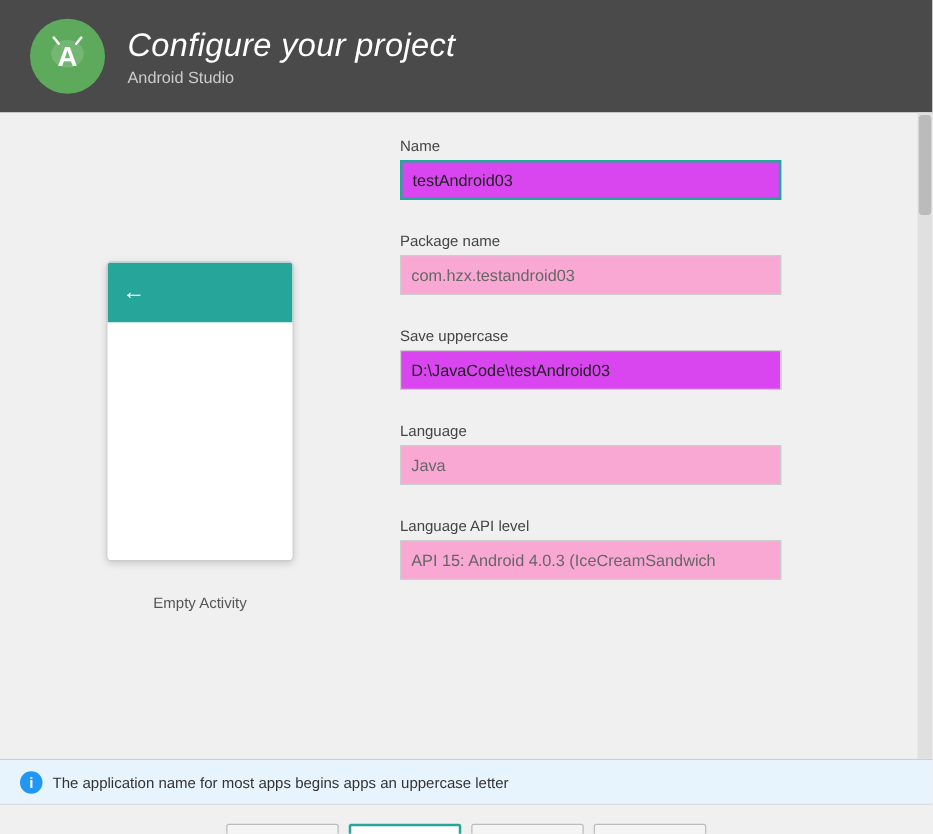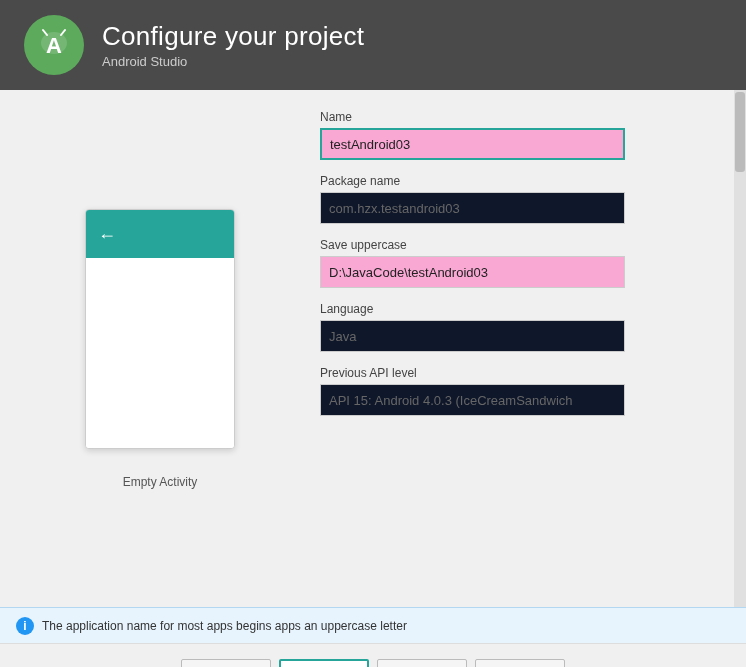--- a/index.html
+++ b/index.html
@@ -41,20 +41,21 @@
     .header-text {
       display: flex;
       flex-direction: column;
     }
 
     .header-title {
       font-size: 26px;
       font-weight: 300;
       color: #ffffff;
       letter-spacing: 0.3px;
+      font-style: italic;
     }
 
     .header-subtitle {
       font-size: 13px;
       color: #cccccc;
       margin-top: 2px;
     }
 
     
     .main {
@@ -127,53 +128,53 @@
       border-radius: 3px;
       margin: 2px auto;
     }
 
     
     .right-panel {
       flex: 1;
       padding: 20px 30px 20px 0;
       display: flex;
       flex-direction: column;
-      gap: 14px;
+      gap: 26px;
       overflow: hidden;
     }
 
     .form-group {
       display: flex;
       flex-direction: column;
       gap: 4px;
     }
 
     .form-label {
       font-size: 12px;
       color: #444;
       font-weight: normal;
     }
 
     .form-input {
       width: 305px;
       height: 32px;
       border: 1px solid #ccc;
-      background: #f9a8d4;
+      background: #d946ef;
       padding: 4px 8px;
       font-size: 13px;
       color: #222;
       outline: none;
     }
 
     .form-input.active-border {
       border: 2px solid #26a69a;
     }
 
     .form-input-readonly {
-      background: #0f172a;
+      background: #f9a8d4;
       color: #666;
     }
 
     
     .info-bar {
       background: #e8f4fd;
       border-top: 1px solid #b3d7f0;
       height: 36px;
       display: flex;
       align-items: center;
@@ -283,21 +284,21 @@
       <label class="form-label">Save uppercase</label>
       <input type="text" class="form-input" value="D:\JavaCode\testAndroid03" style="">
     </div>
 
     <div class="form-group">
       <label class="form-label">Language</label>
       <input type="text" class="form-input form-input-readonly" readonly="" value="Java" style="">
     </div>
 
     <div class="form-group">
-      <label class="form-label">Previous API level</label>
+      <label class="form-label">Language API level</label>
       <input type="text" class="form-input form-input-readonly" readonly="" value="API 15: Android 4.0.3 (IceCreamSandwich" style="">
     </div>
 
   </div>
 
   <div class="scrollbar-area">
     <div class="scrollbar-thumb"></div>
   </div>
 </div>
 

